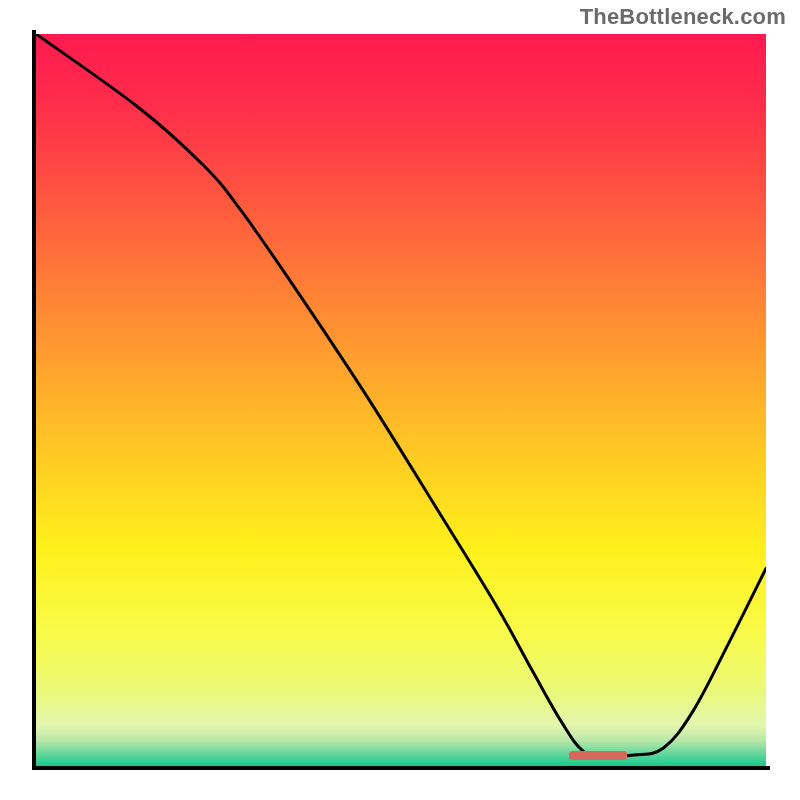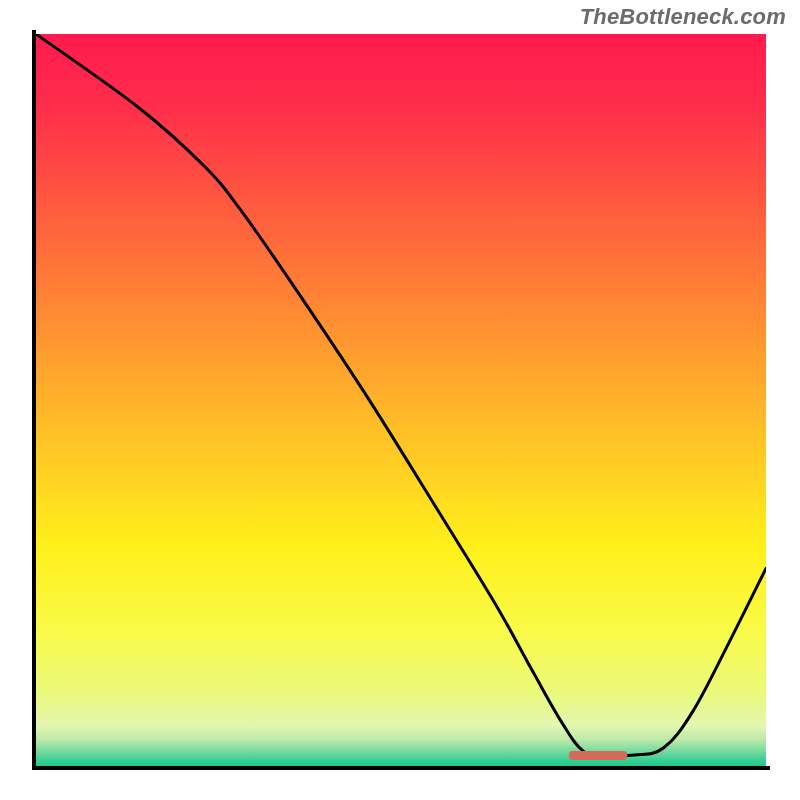--- a/index.html
+++ b/index.html
@@ -8,21 +8,20 @@
     width: 800px;
     height: 800px;
     background: #ffffff;
     font-family: Arial, Helvetica, sans-serif;
     overflow: hidden;
   }
   .stage {
     position: relative;
     width: 800px;
     height: 800px;
-    font-style: italic;
   }
   .watermark {
     position: absolute;
     top: 4px;
     right: 14px;
     font-size: 22px;
     font-weight: 600;
     color: #6b6b6b;
     letter-spacing: 0.2px;
     user-select: none;

